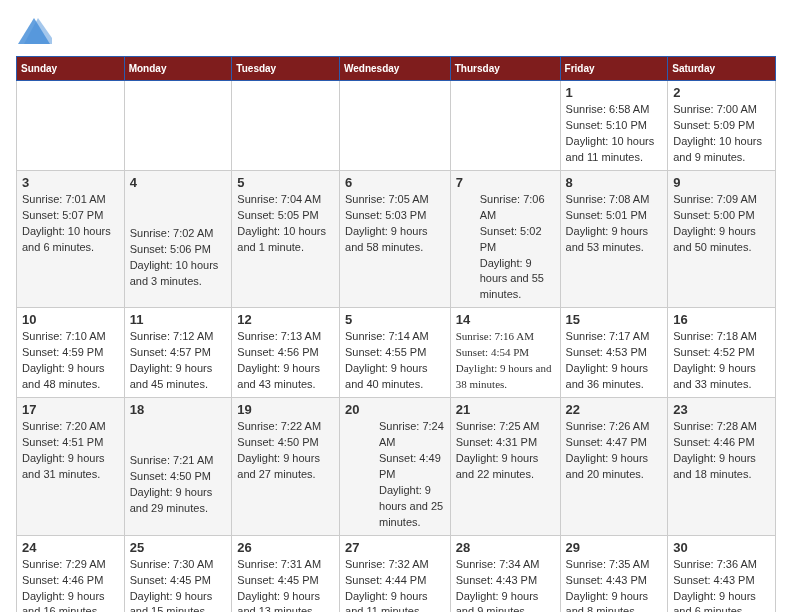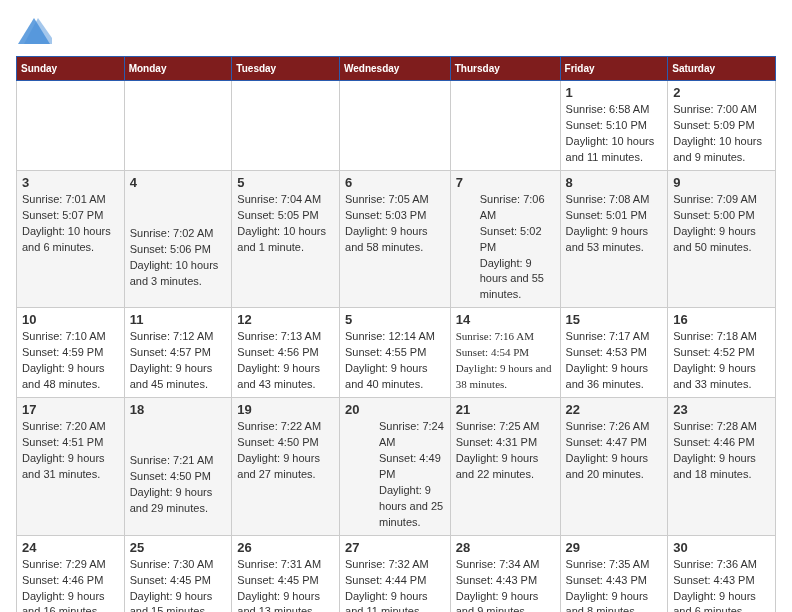--- a/index.html
+++ b/index.html
@@ -182,21 +182,21 @@
 Daylight: 9 hours and 45 minutes.</div>
         </td>
         <td>
           <span class="day-number">12</span>
           <div class="day-info" style="white-space: pre-line;">Sunrise: 7:13 AM
 Sunset: 4:56 PM
 Daylight: 9 hours and 43 minutes.</div>
         </td>
         <td>
           <span class="day-number">5</span>
-          <div class="day-info" style="white-space: pre-line;">Sunrise: 12:14 AM
+          <div class="day-info" style="white-space: pre-line;">Sunrise: 7:14 AM
 Sunset: 4:55 PM
 Daylight: 9 hours and 40 minutes.</div>
         </td>
         <td>
           <span class="day-number">14</span>
           <div class="day-info" style="white-space: pre-line; font-family: Liberation Serif, serif;">Sunrise: 7:16 AM
 Sunset: 4:54 PM
 Daylight: 9 hours and 38 minutes.</div>
         </td>
         <td>

